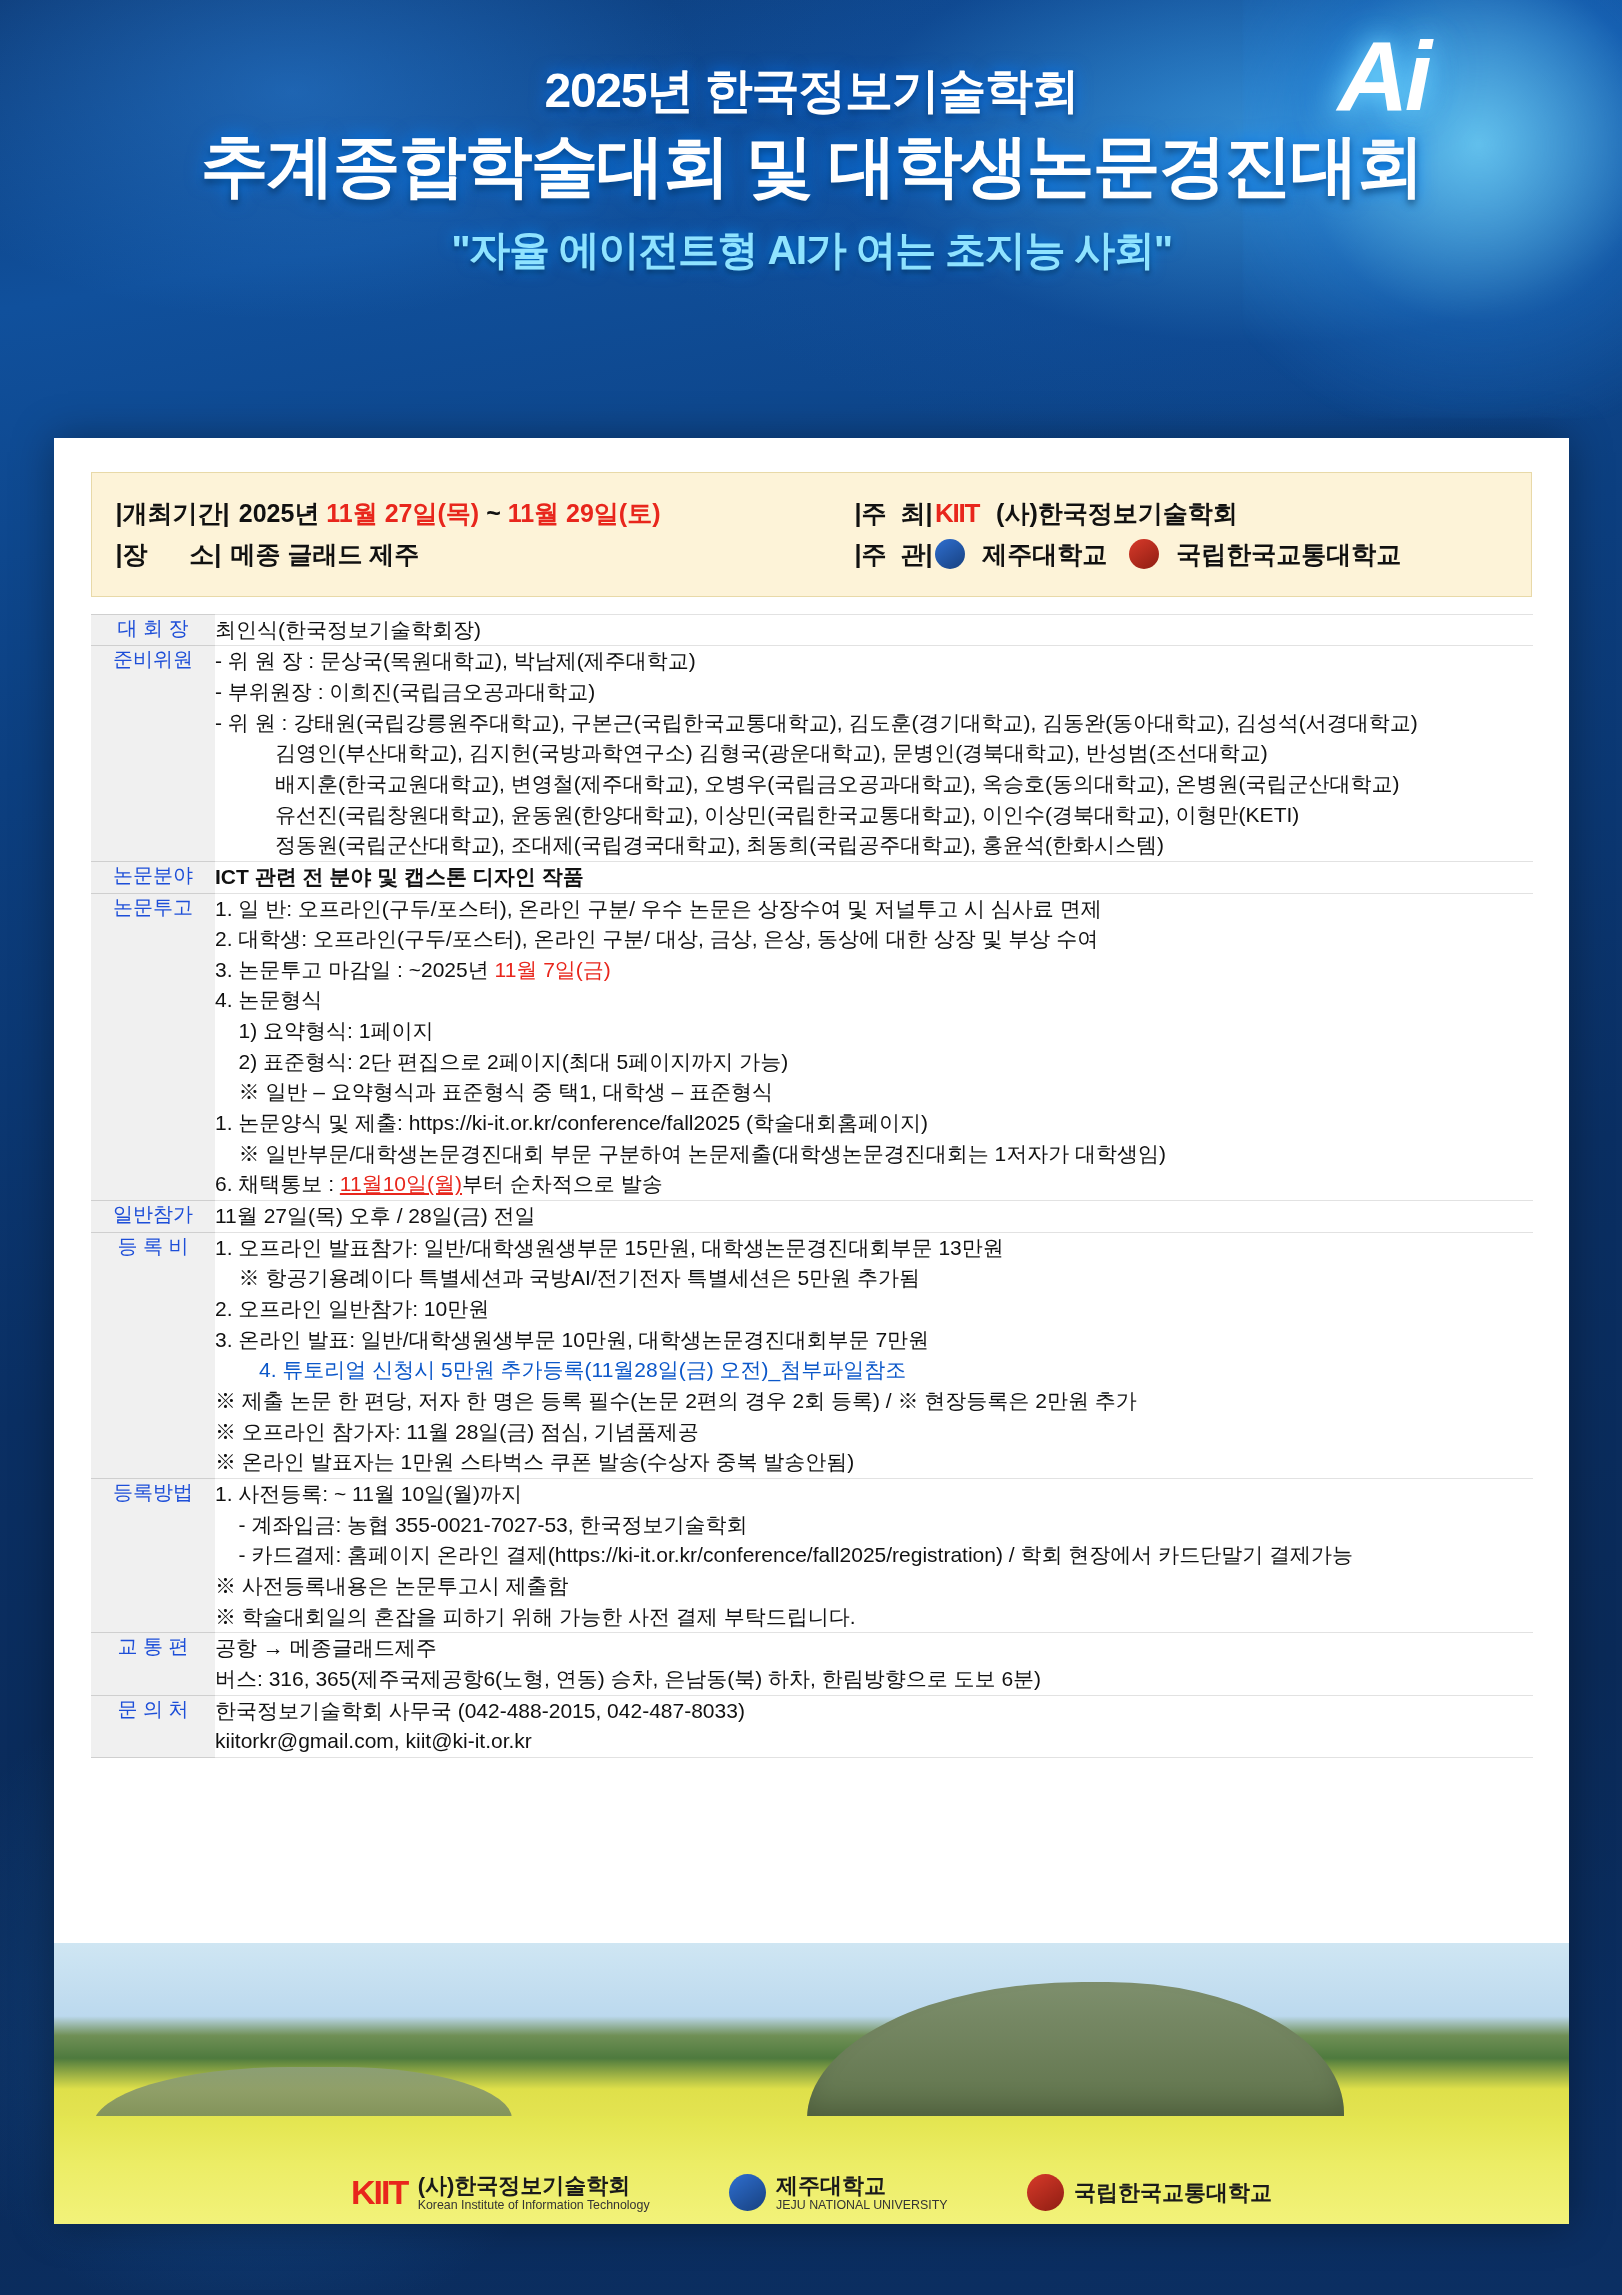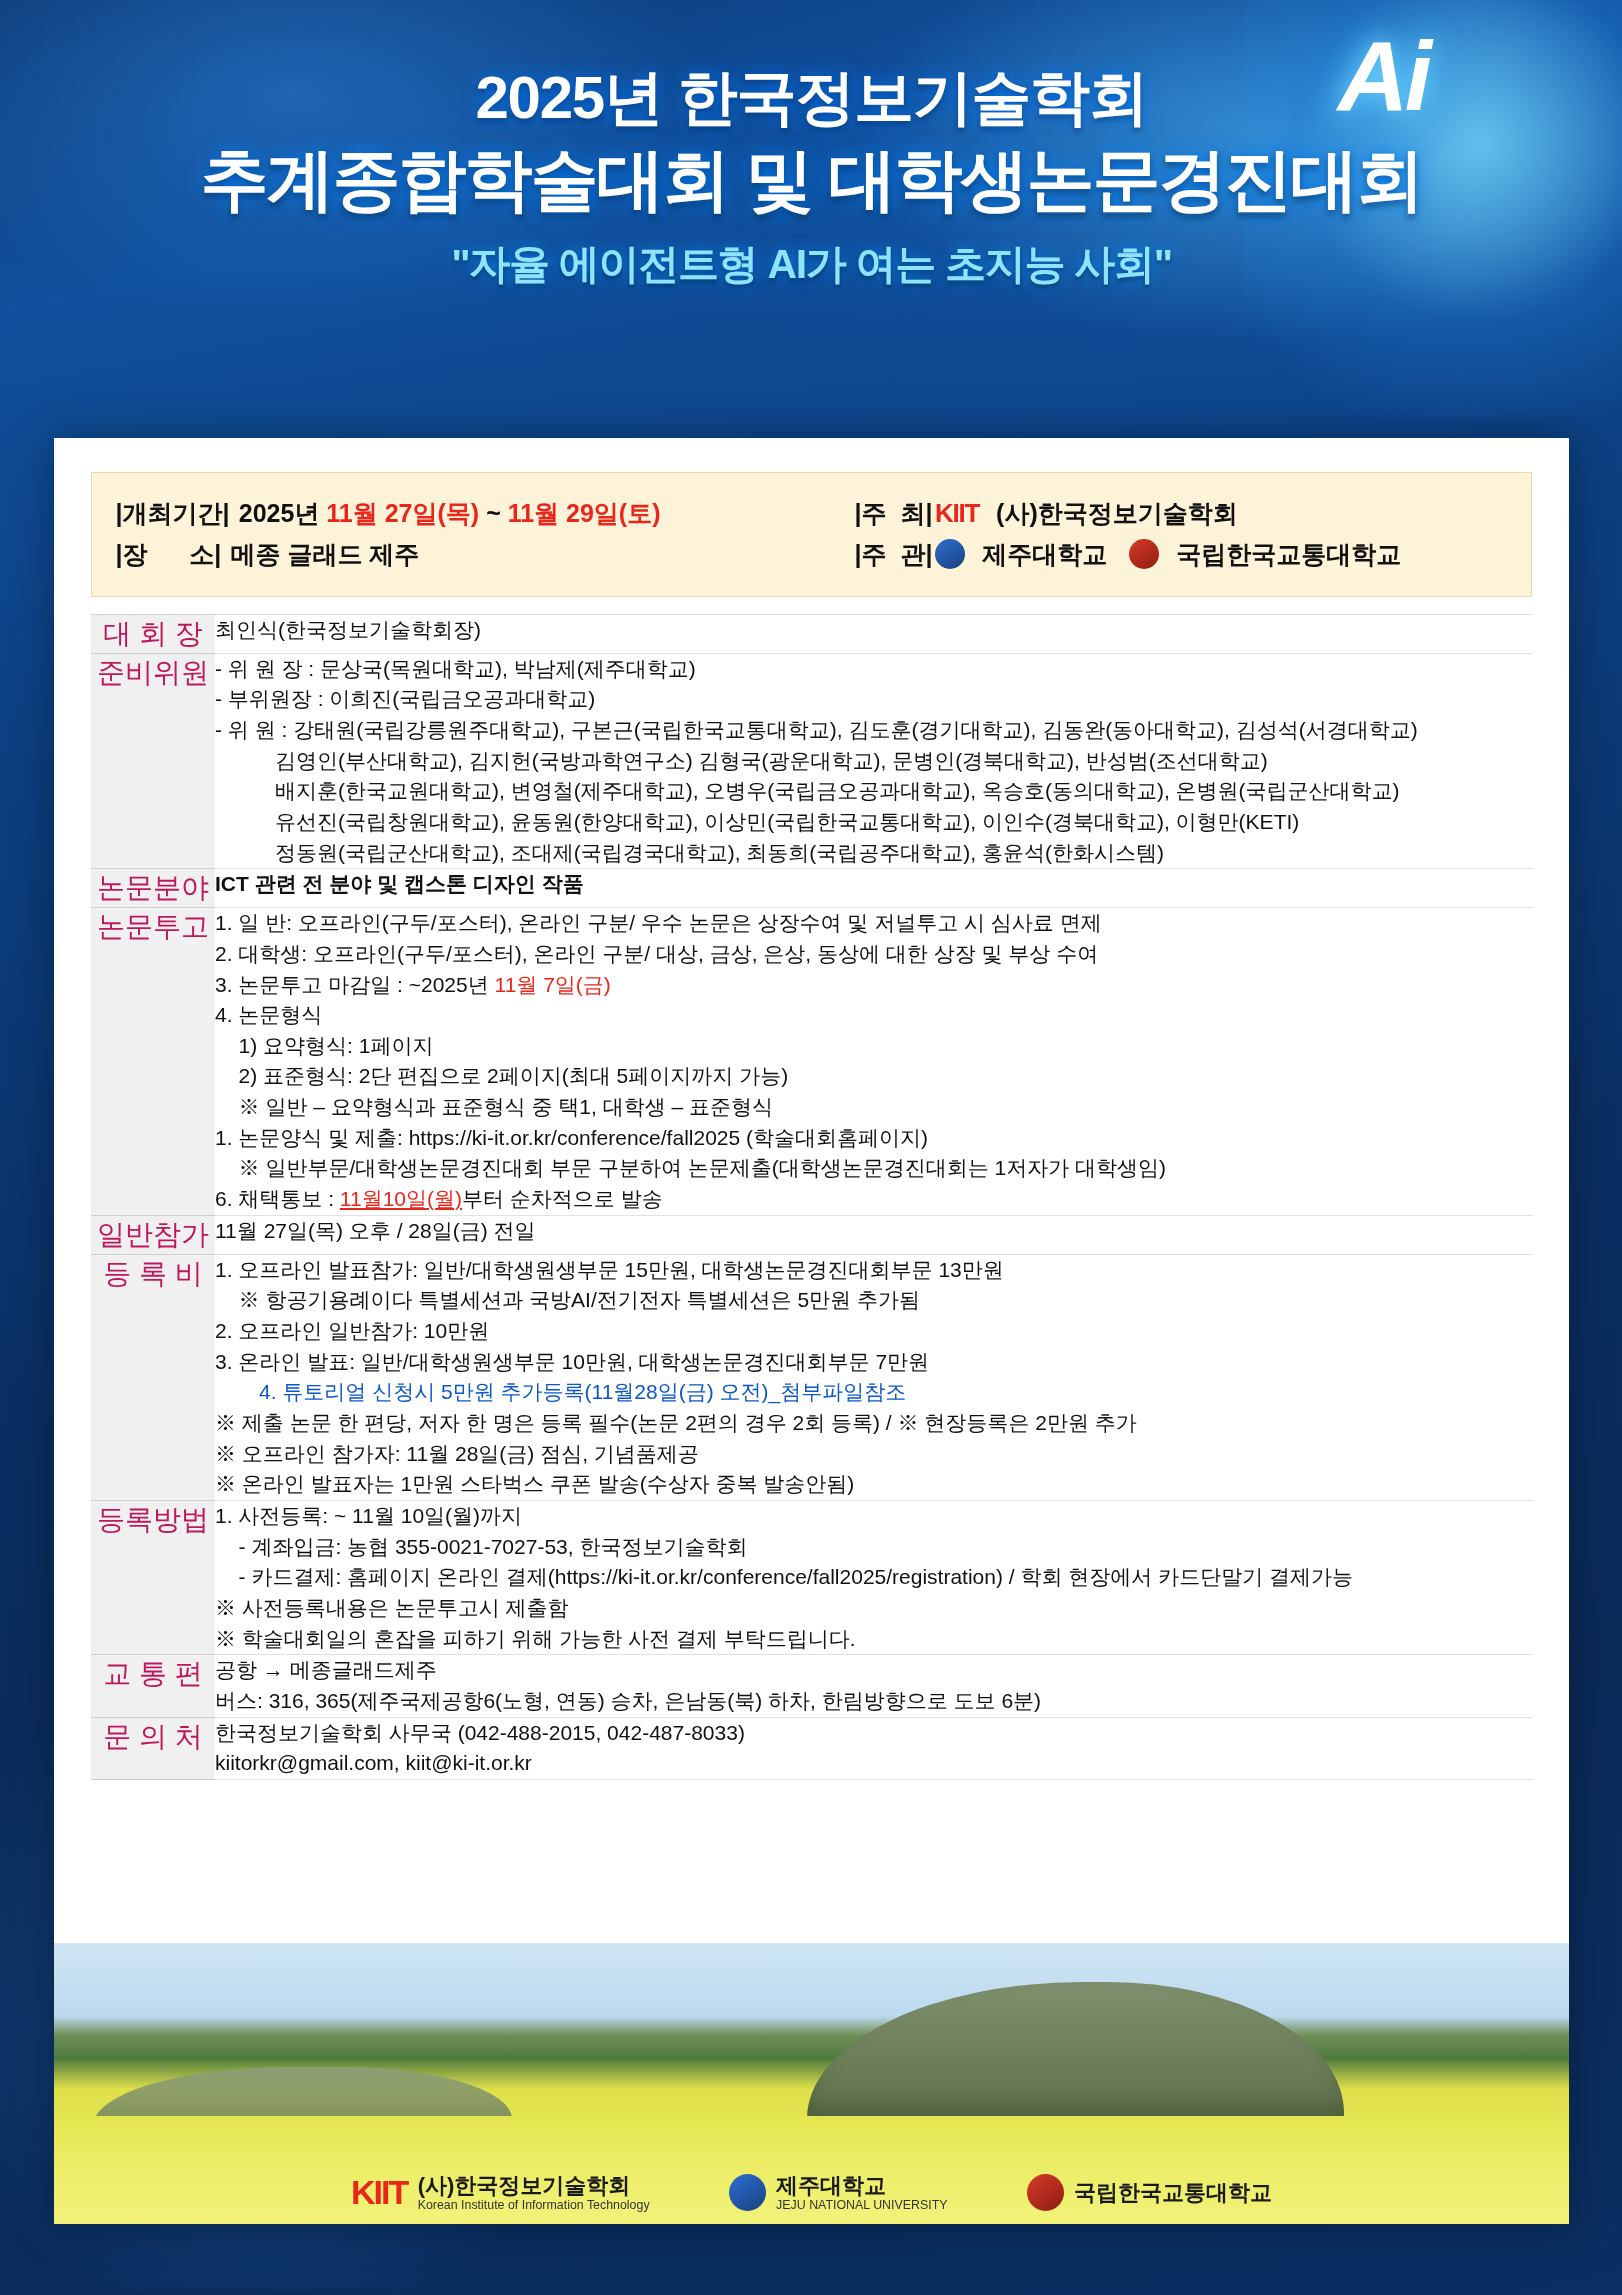--- a/index.html
+++ b/index.html
@@ -25,21 +25,21 @@
     filter: blur(1.3px);
   }
   .glow2 {
     position:absolute; left:-131px; top:1701px; width:785px; height:589px;
     background: radial-gradient(circle at 50% 50%, rgba(40,130,220,.35), rgba(0,0,0,0) 70%);
   }
 
   
   .header { position: relative; padding-top: 63px; text-align: center; }
   .title-line1 {
-    font-size: 60px; font-weight: bold; color: #ffffff; letter-spacing: -1.3px;
+    font-size: 48px; font-weight: bold; color: #ffffff; letter-spacing: -1.3px;
     text-shadow: 0 0 17px rgba(0,120,255,.95), 0 3.3px 6.5px rgba(0,0,0,.45);
     line-height: 1.15;
   }
   .title-line2 {
     margin-top: 9.2px;
     font-size: 68px; font-weight: bold; color: #ffffff; letter-spacing: -2px;
     text-shadow: 0 0 19.6px rgba(0,130,255,.95), 0 3.9px 7.9px rgba(0,0,0,.5);
     line-height: 1.12;
   }
   .subtitle {
@@ -86,21 +86,21 @@
     background: linear-gradient(145deg,#2f6fd0,#17407f); margin: 0 7.9px 0 2.6px;
     vertical-align: middle; position: relative;
   }
   .circleicon.red2 { background: linear-gradient(145deg,#d83a2a,#8e1d12); }
 
   
   table.info { width: 1442px; margin: 17px 37px 0 37px; border-collapse: collapse; }
   table.info td { vertical-align: top; padding: 0; }
   td.k {
     width: 124px; background: #f0f0f0; border-top: 0.7px solid #cfcfcf; border-bottom: 0.7px solid #cfcfcf;
-    font-size: 28px; color: #be185d; text-align: center; padding: 14.4px 3.9px;
+    font-size: 20px; color: #1d4ed8; text-align: center; padding: 14.4px 3.9px;
     white-space: pre; letter-spacing: 0px;
   }
   td.v {
     border-top: 0.7px solid #e2e2e2; border-bottom: 0.7px solid #e2e2e2;
     font-size: 21px; color: #111; line-height: 1.46; padding: 14.4px 6.5px 14.4px 17px;
   }
   td.k-mid { vertical-align: middle; }
   .blue { color: #0b57c9; padding-left: 44px; }
   .redbold { color: #e8261c; font-weight: bold; margin-top: 24px; }
   .indent1 { padding-left: 23.6px; display: block; }

